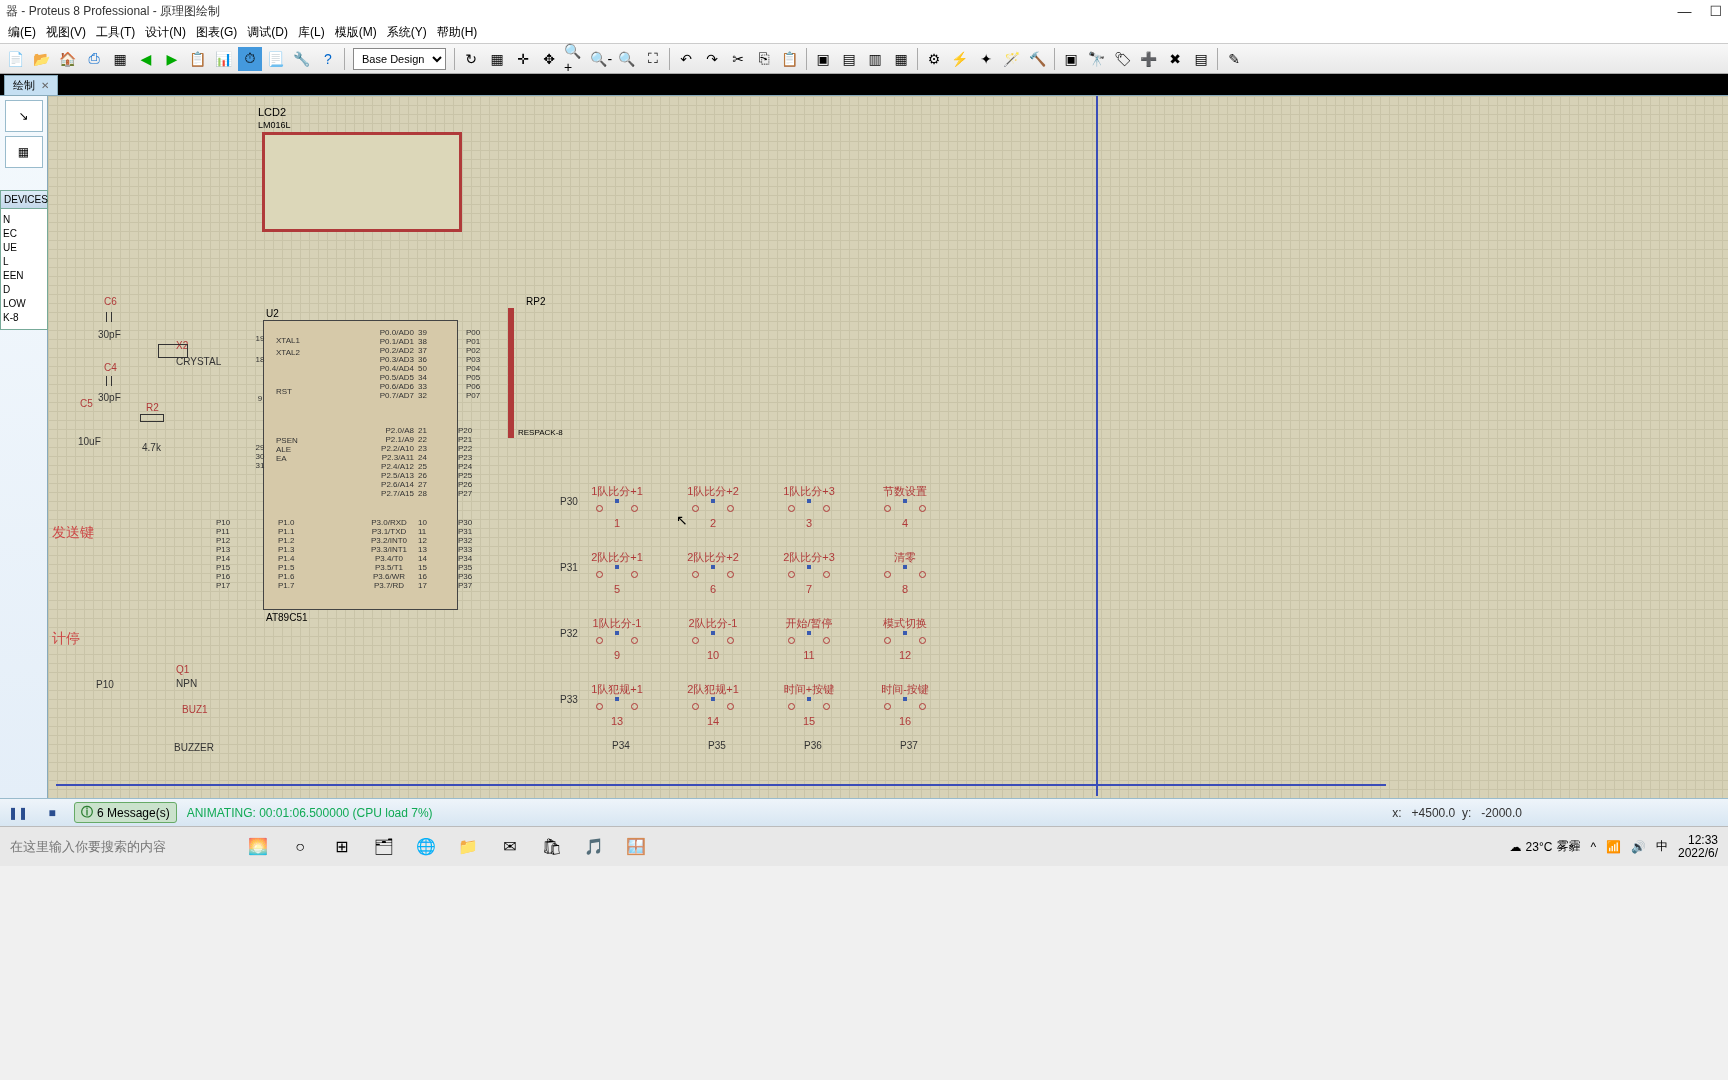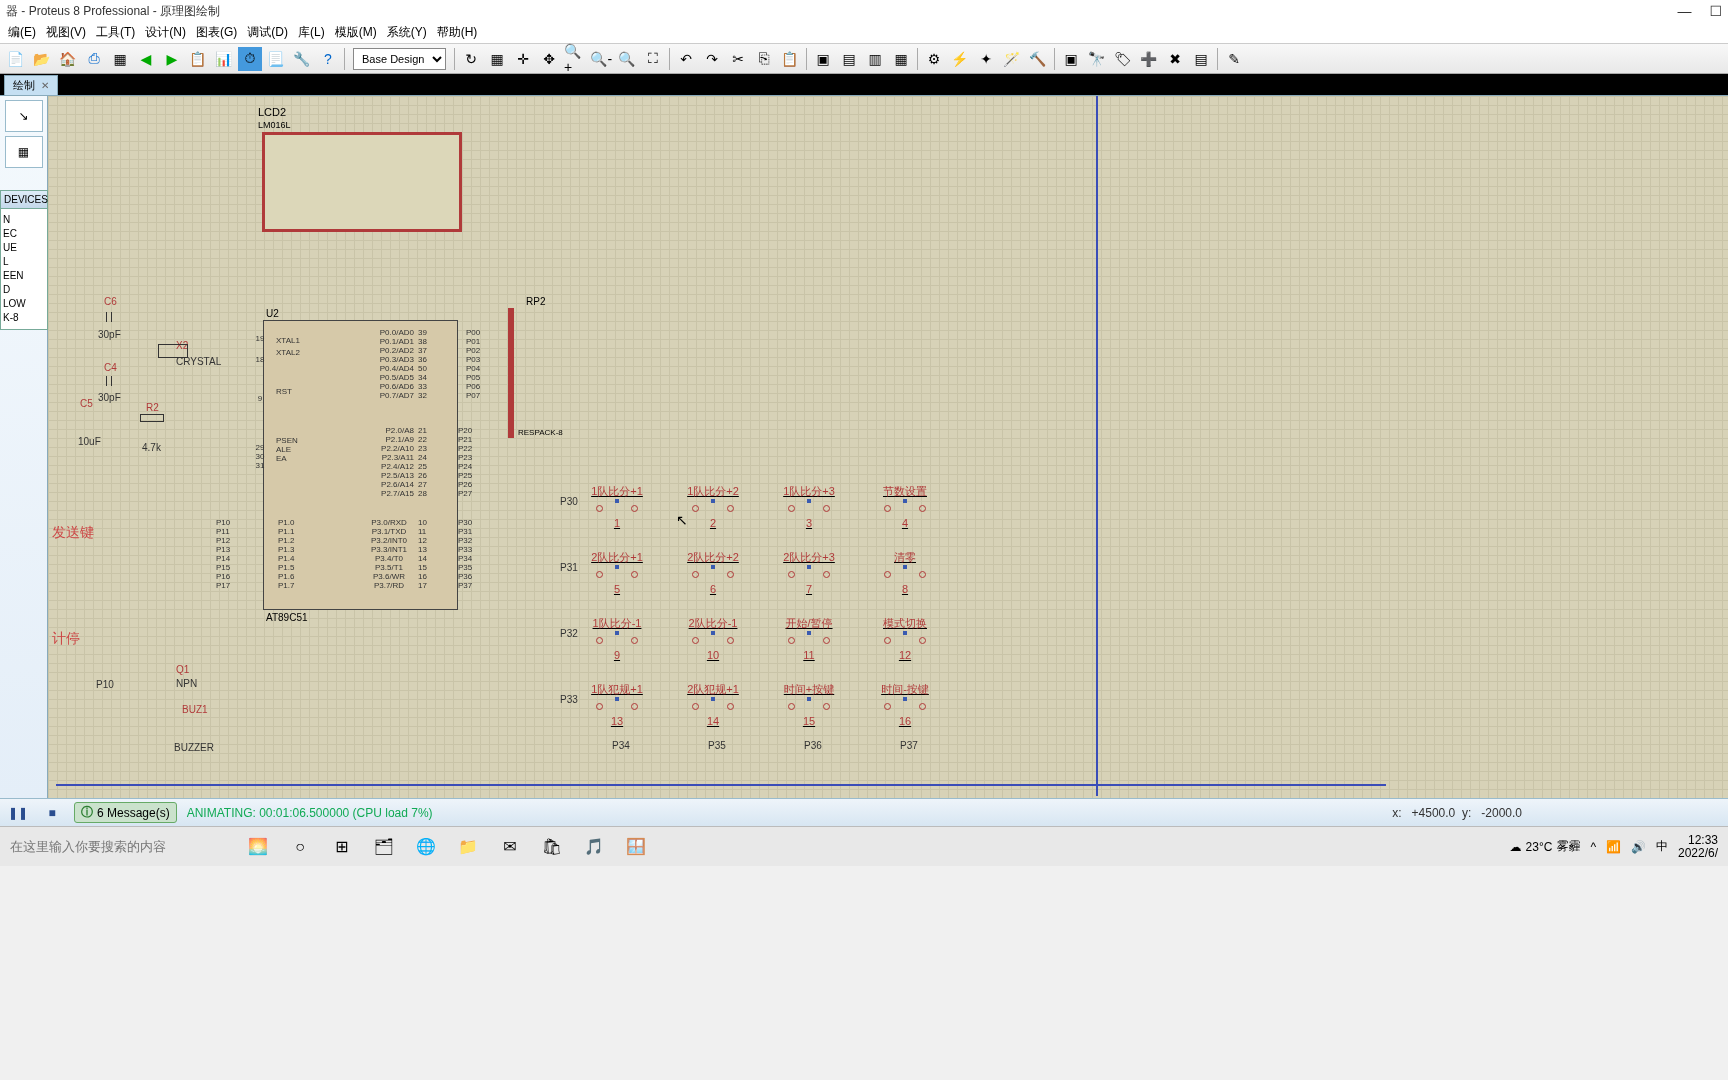--- a/index.html
+++ b/index.html
@@ -49,21 +49,21 @@
 
 .mcu { position: absolute; left: 215px; top: 224px; width: 195px; height: 290px; background: #d6c9a9; border: 1px solid #444; }
 .mcu-label { position: absolute; font-size: 10px; color: #000; }
 
 .respack { position: absolute; left: 460px; top: 212px; width: 60px; height: 130px; border-left: 6px solid #b03a3a; }
 .respack-label { position: absolute; font-size: 10px; color: #000; }
 
 
 .btn-matrix { position: absolute; left: 520px; top: 388px; }
 .bm-row { position: absolute; display: flex; gap: 38px; }
-.bm-btn { width: 58px; text-align: center; text-decoration: underline; }
+.bm-btn { width: 58px; text-align: center; }
 .bm-btn .title { font-size: 11px; color: #b03a3a; white-space: nowrap; }
 .bm-btn .sw { height: 18px; position: relative; }
 .bm-btn .sw::before, .bm-btn .sw::after { content:''; position: absolute; width: 5px; height: 5px; border: 1px solid #b03a3a; border-radius: 50%; top: 6px; }
 .bm-btn .sw::before { left: 8px; }
 .bm-btn .sw::after { right: 8px; }
 .bm-btn .sw .dot { position: absolute; left: 50%; top: 0; width: 4px; height: 4px; background: #3a5bb0; transform: translateX(-50%); }
 .bm-btn .num { font-size: 11px; color: #b03a3a; }
 
 .comp-text { position: absolute; font-size: 10px; color: #b03a3a; }
 .comp-text.blk { color: #333; font-size: 10px; }

